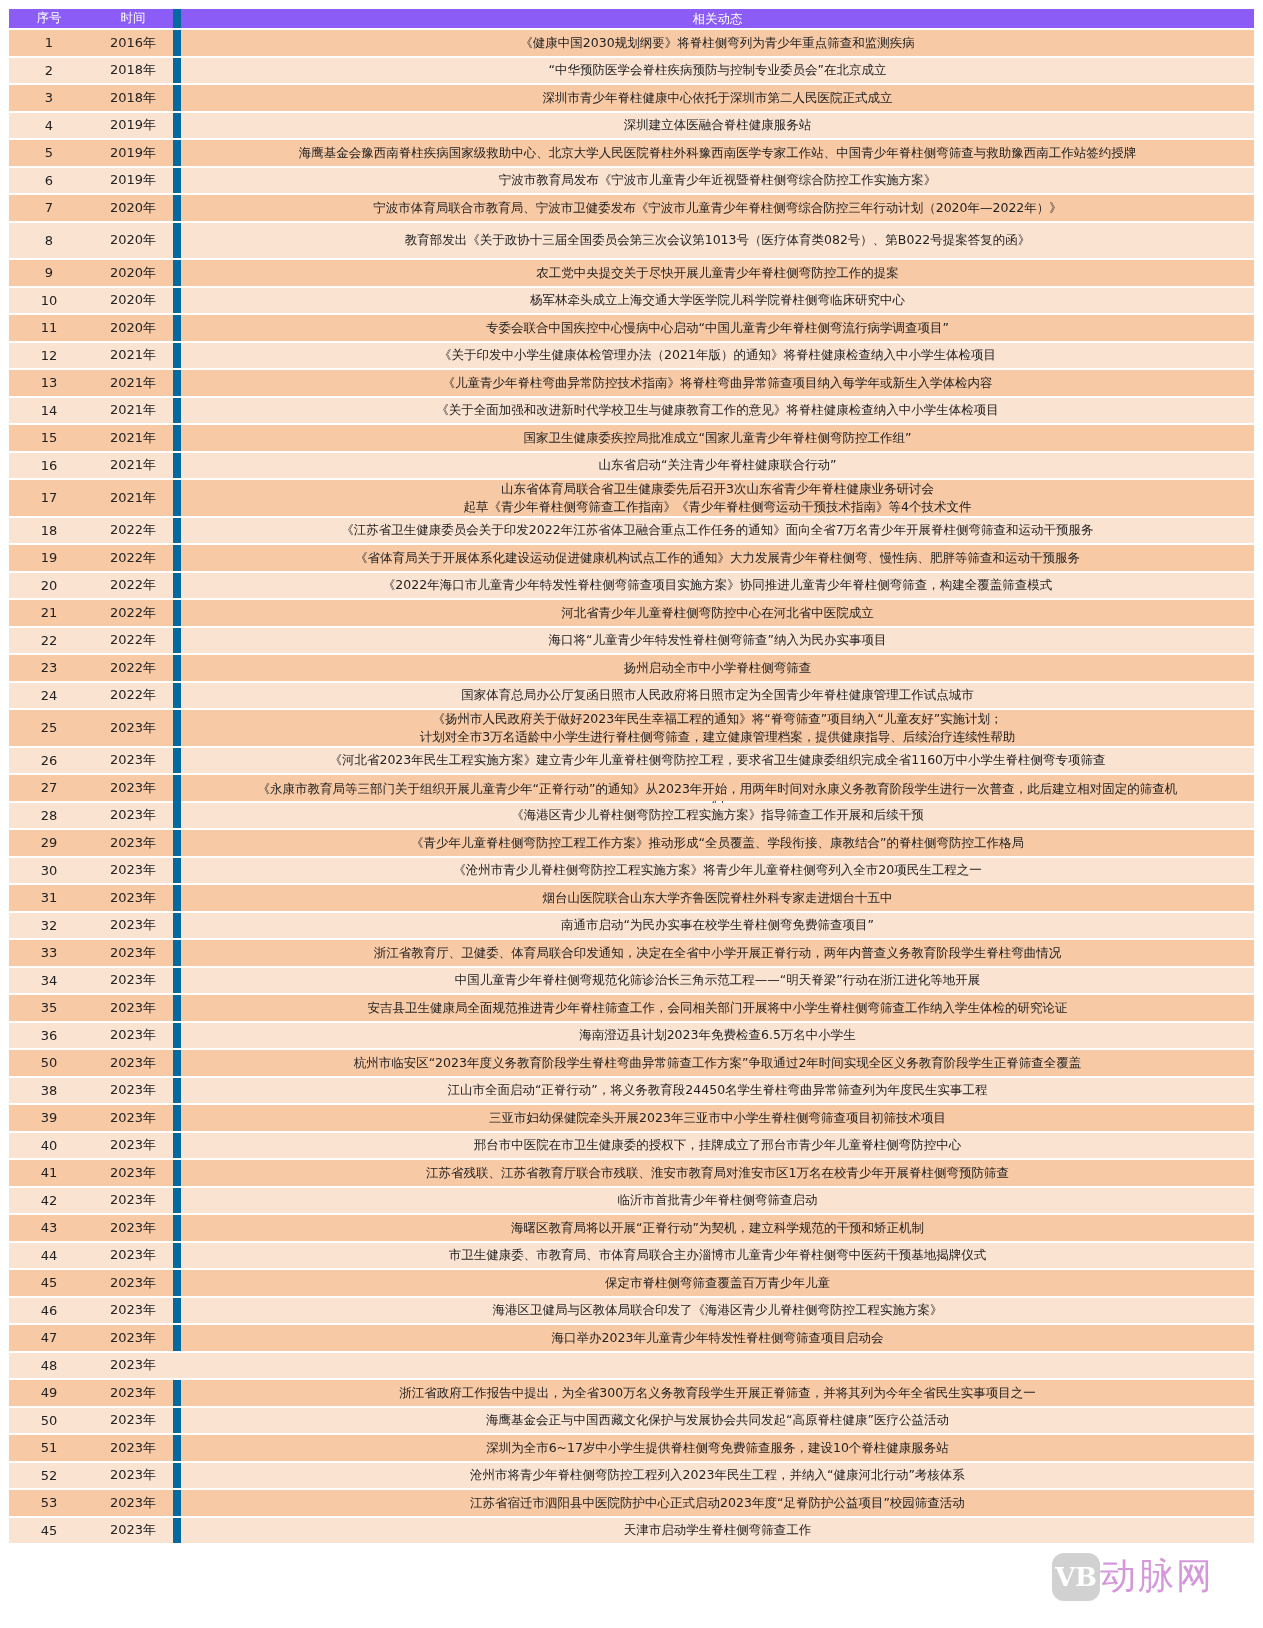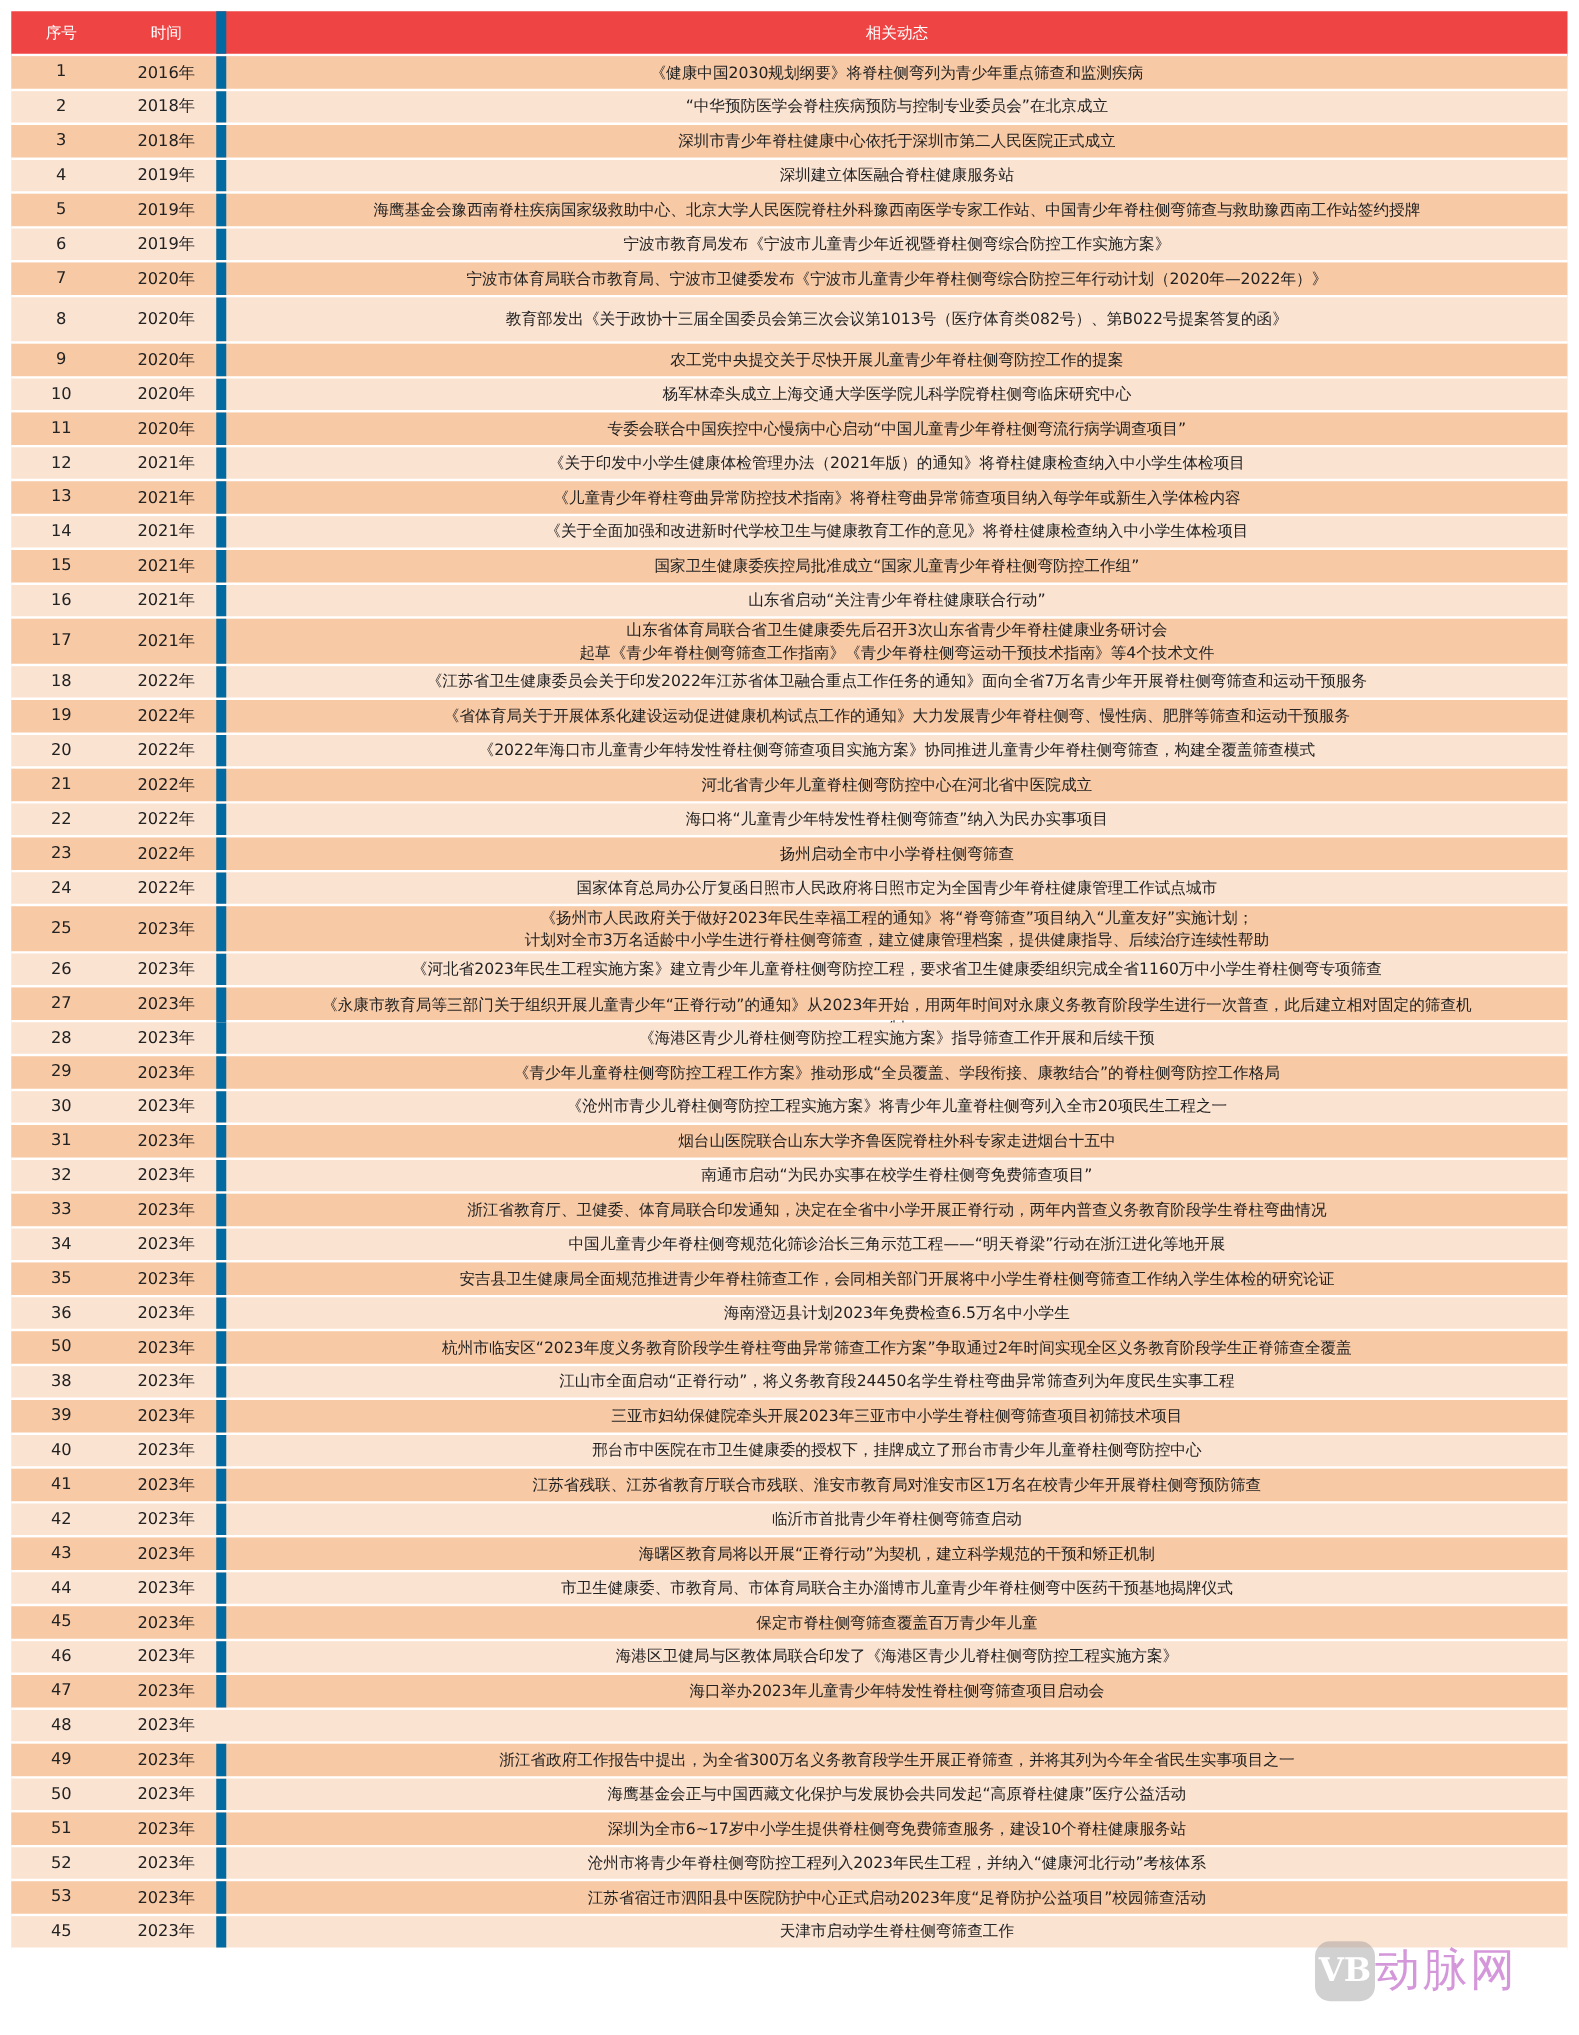--- a/index.html
+++ b/index.html
@@ -1,20 +1,20 @@
 <!DOCTYPE html>
 <html><head>
 <meta charset="utf-8">
 <style>
   html, body { margin: 0; padding: 0; background: #ffffff; }
   body { width: 1263px; height: 1628px; position: relative; overflow: hidden;
          font-family: "DejaVu Sans", "Liberation Sans", sans-serif; }
   .tbl { position: absolute; left: 9px; top: 9px; width: 1245px; }
   .row { display: flex; border-bottom: 2px solid #ffffff; box-sizing: border-box; }
-  .row.hdr { background: #ef4444; color: #ffffff; height: 36px; }
+  .row.hdr { background: #8b5cf6; color: #ffffff; height: 21px; }
   .row.odd { background: #f8c9a5; }
   .row.even { background: #fbe3d2; }
   .c1 { width: 80px; flex: none; text-align: center; display: flex; align-items: center; justify-content: center; font-size: 13px; color: #222; }
   .c2 { width: 84px; flex: none; text-align: left; display: flex; align-items: center; justify-content: center; font-size: 13px; color: #222; padding-left: 4px; box-sizing: border-box; }
   .c3 { flex: 1; border-left: 8px solid #0369a1; display: flex; flex-direction: column; align-items: center; justify-content: center; font-size: 12.5px; color: #222; text-align: center; line-height: 18px; overflow: hidden; }
   .hdr .c1, .hdr .c2, .hdr .c3 { color: #ffffff; font-size: 12.5px; }
   .single { height: 27.5px; }
   .double { height: 37.5px; }
   .clip { height: 27.5px; justify-content: flex-start; padding-top: 5px; box-sizing: border-box; }
   .watermark { position: absolute; left: 1008px; top: 1552px; display: flex; align-items: center; opacity: 0.45; padding-left: 44px; }

